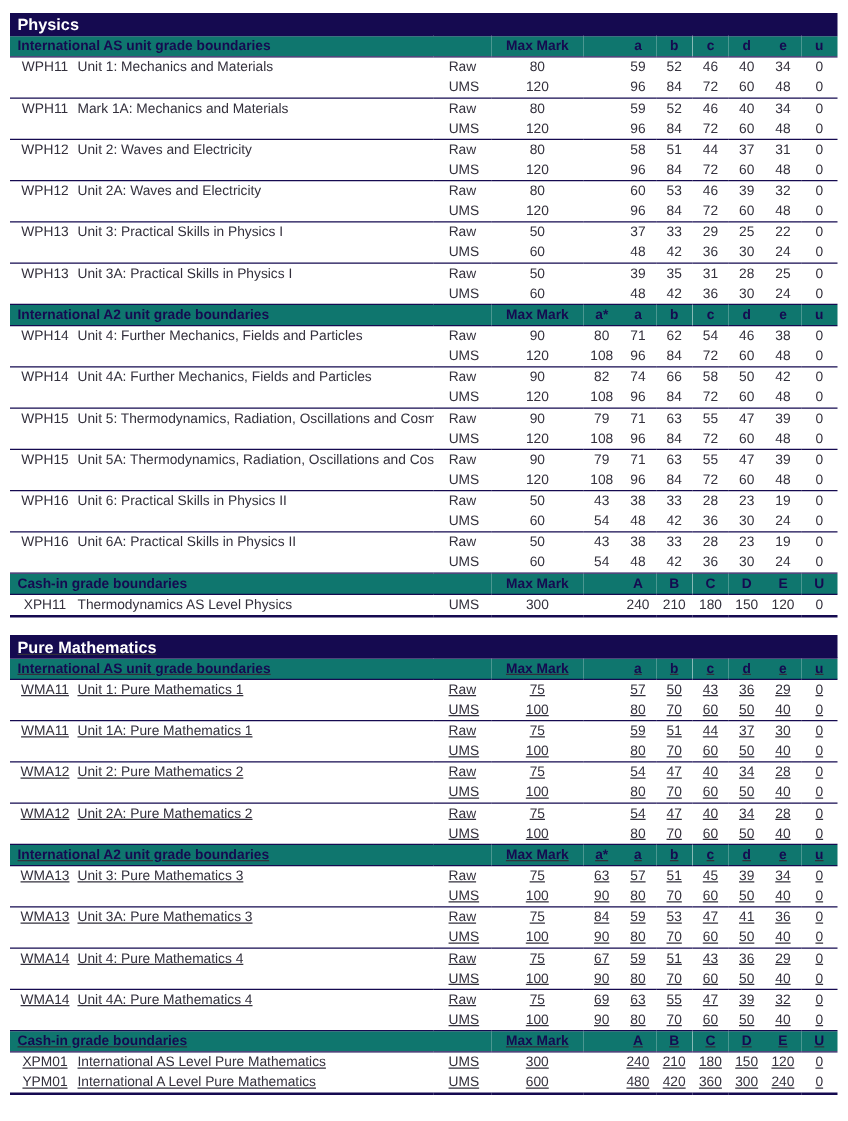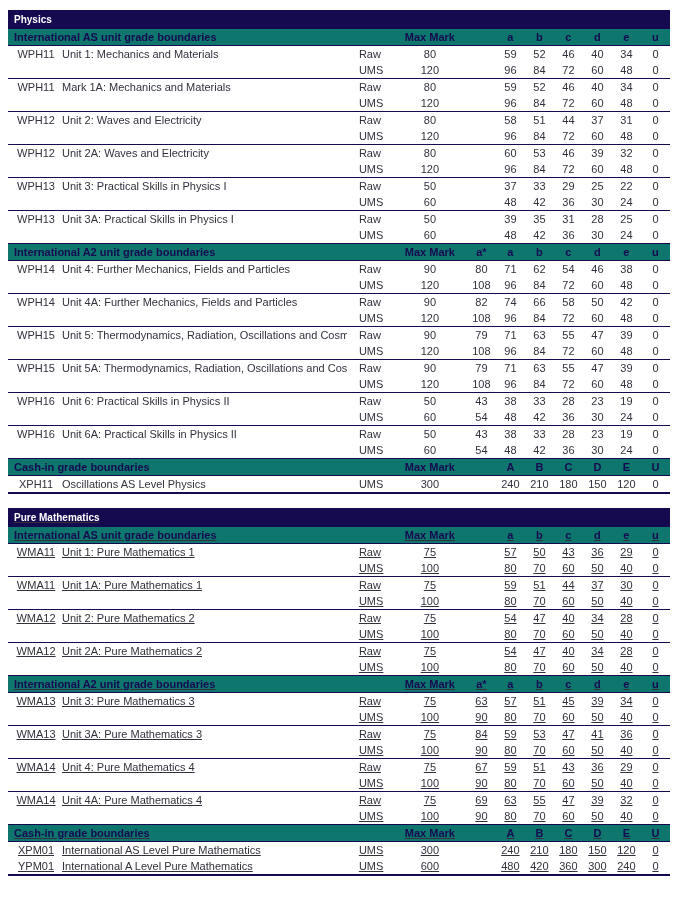--- a/index.html
+++ b/index.html
@@ -32,21 +32,21 @@
     vertical-align: middle;
     white-space: nowrap;
     overflow: hidden;
   }
   tr.band td {
     background: #150a50;
     color: #ffffff;
     font-weight: 700;
     height: 18px;
     padding-left: 6px;
-    font-size: 10px;
+    font-size: 13px;
   }
   tr.subhead td {
     background: #0f766e;
     color: #150a50;
     font-weight: 700;
     height: 16px;
     border-top: 1px solid #150a50;
     border-bottom: 1px solid #150a50;
   }
   tr.subhead td.label {
@@ -428,21 +428,21 @@
           <td class="c"></td>
           <td class="c">A</td>
           <td class="c">B</td>
           <td class="c">C</td>
           <td class="c">D</td>
           <td class="c">E</td>
           <td class="c">U</td>
         </tr>
         <tr>
           <td class="code">XPH11</td>
-          <td>Oscillations AS Level Physics</td>
+          <td>Thermodynamics AS Level Physics</td>
           <td class="type">UMS</td>
           <td class="c">300</td>
           <td class="c"></td>
           <td class="c">240</td>
           <td class="c">210</td>
           <td class="c">180</td>
           <td class="c">150</td>
           <td class="c">120</td>
           <td class="c">0</td>
         </tr>

